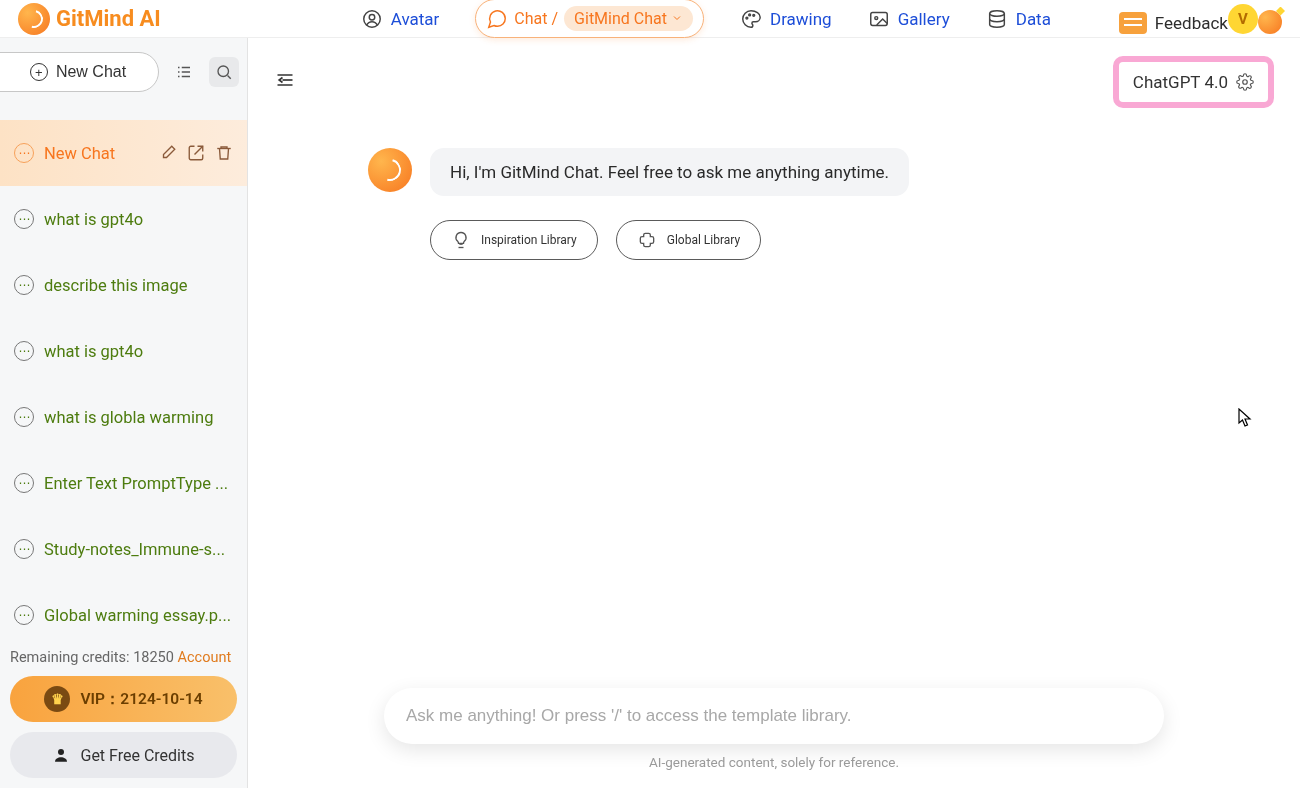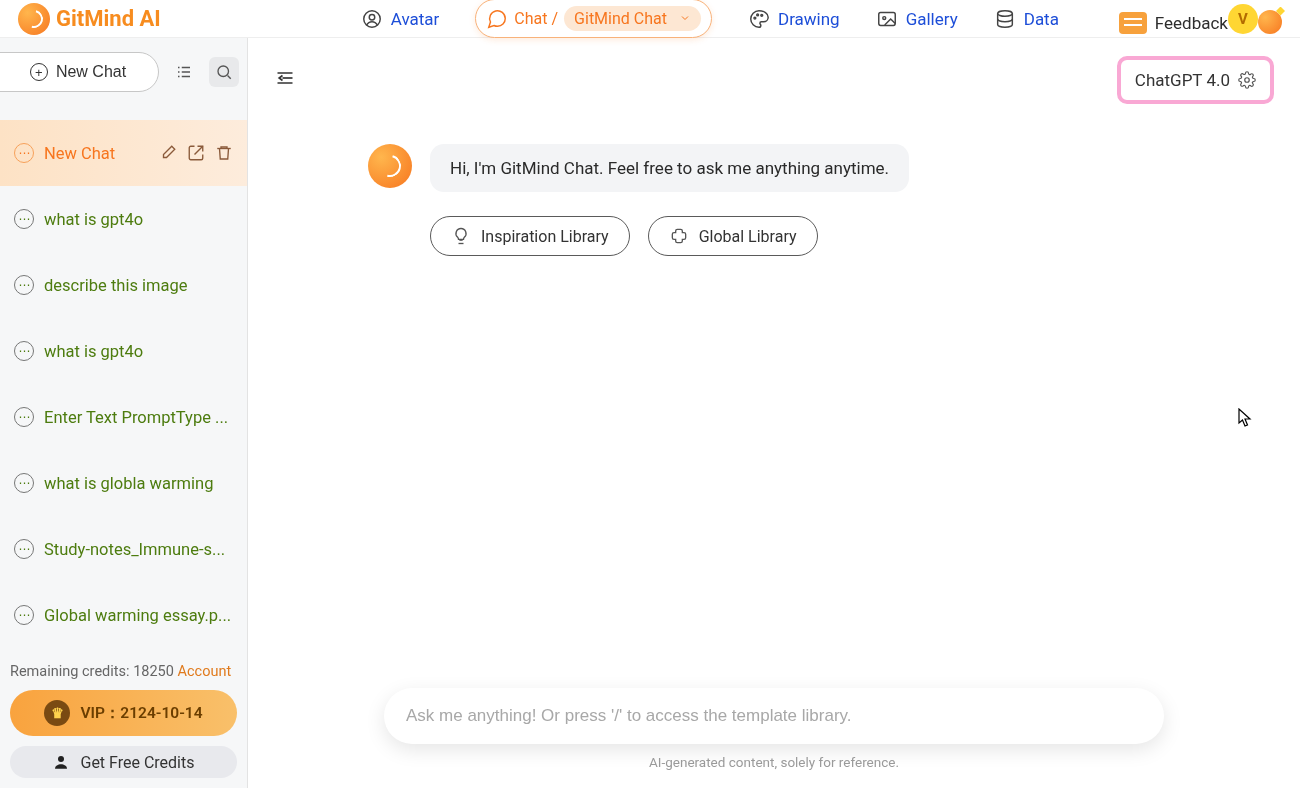--- a/index.html
+++ b/index.html
@@ -7,21 +7,21 @@
   
   .header { height: 38px; display: flex; align-items: center; padding: 0 18px; border-bottom: 1px solid #eee; gap: 10px; }
   .logo { display: flex; align-items: center; gap: 6px; color: #f78c1f; font-weight: 700; font-size: 22px; }
   .logo-swirl { width: 32px; height: 32px; border-radius: 50%; background: radial-gradient(circle at 30% 30%, #ffb64d, #f7761f); position: relative; }
   .logo-swirl::after { content: ""; position: absolute; inset: 7px; border: 2px solid #fff; border-radius: 50%; border-top-color: transparent; border-left-color: transparent; transform: rotate(-30deg); }
   .nav-group { display: flex; align-items: center; gap: 36px; margin-left: 190px; }
   .nav-item { display: flex; align-items: center; gap: 8px; color: #1d4ed8; font-size: 17px; cursor: pointer; }
   .nav-icon { width: 22px; height: 22px; display: inline-flex; align-items: center; justify-content: center; }
   .nav-icon svg { width: 22px; height: 22px; stroke: #444; fill: none; stroke-width: 1.6; }
   .chat-pill { display: flex; align-items: center; gap: 6px; border: 1px solid #f8b27a; background: #fff; border-radius: 22px; padding: 6px 10px; box-shadow: 0 2px 6px rgba(247,120,30,.15); color: #f7761f; }
-  .chat-pill .sub { background: #fde7d3; color: #f7761f; padding: 3px 10px; border-radius: 16px; display: flex; align-items: center; gap: 12px; }
+  .chat-pill .sub { background: #fde7d3; color: #f7761f; padding: 3px 10px; border-radius: 16px; display: flex; align-items: center; gap: 4px; }
   .header-right { margin-left: auto; display: flex; align-items: flex-end; }
   .feedback { display: flex; align-items: center; gap: 8px; font-size: 17px; color: #2d2d2d; cursor: pointer; }
   .fb-icon { width: 28px; height: 22px; background: #f7a13c; border-radius: 4px; position: relative; }
   .fb-icon::before, .fb-icon::after { content: ""; position: absolute; background: #fff; height: 2px; left: 5px; right: 5px; }
   .fb-icon::before { top: 6px; } .fb-icon::after { top: 12px; }
   .avatar-badge { width: 30px; height: 30px; border-radius: 50%; background: #ffd633; display: flex; align-items: center; justify-content: center; color: #b36b00; font-weight: 700; font-size: 15px; cursor: pointer; }
   .swirl-small { width: 24px; height: 24px; border-radius: 50%; background: radial-gradient(circle at 30% 30%, #ffb64d, #f7761f); position: relative; cursor: pointer; }
   .swirl-small::before { content: ""; position: absolute; top: -3px; right: -3px; width: 9px; height: 9px; background: #ffd633; clip-path: polygon(50% 0, 100% 50%, 50% 100%, 0 50%); }
   
   .body { display: flex; height: 750px; }
@@ -40,38 +40,38 @@
   .dots { width: 20px; height: 20px; border: 1.6px solid #777; border-radius: 50%; display: inline-flex; align-items: center; justify-content: center; flex-shrink: 0; }
   .dots::after { content: "⋯"; font-size: 12px; line-height: 1; letter-spacing: -1px; }
   .chat-label { white-space: nowrap; overflow: hidden; text-overflow: ellipsis; flex: 1; }
   .row-actions { display: flex; gap: 10px; align-items: center; }
   .row-actions svg { width: 18px; height: 18px; stroke: #8a5a3a; fill: none; stroke-width: 1.8; cursor: pointer; }
   .sidebar-footer { padding: 8px 10px 10px; }
   .credits { font-size: 14.5px; color: #666; padding: 4px 0 10px; }
   .credits .acct { color: #e07b1e; cursor: pointer; }
   .vip-btn { width: 100%; height: 46px; border-radius: 24px; background: linear-gradient(90deg, #f9a33e, #f9c06a); display: flex; align-items: center; justify-content: center; gap: 10px; color: #6b3e00; font-weight: 600; font-size: 15.5px; cursor: pointer; margin-bottom: 10px; }
   .crown { width: 26px; height: 26px; border-radius: 50%; background: #7a4a12; display: inline-flex; align-items: center; justify-content: center; color: #ffd24d; font-size: 14px; }
-  .credits-btn { width: 100%; height: 32px; border-radius: 24px; background: #e8e9ed; display: flex; align-items: center; justify-content: center; gap: 10px; color: #333; font-size: 16px; cursor: pointer; }
+  .credits-btn { width: 100%; height: 46px; border-radius: 24px; background: #e8e9ed; display: flex; align-items: center; justify-content: center; gap: 10px; color: #333; font-size: 16px; cursor: pointer; }
   .person-ic { width: 18px; height: 18px; display: inline-block; }
   .person-ic svg { width: 18px; height: 18px; fill: #222; }
   
   .main { flex: 1; position: relative; display: flex; flex-direction: column; }
   .main-top { display: flex; align-items: center; justify-content: space-between; padding: 18px 26px 0; }
   .collapse-btn { cursor: pointer; }
   .collapse-btn svg { width: 22px; height: 20px; stroke: #333; fill: none; stroke-width: 2; }
-  .model-pill { border: 4px solid #f9a8d4; border-radius: 10px; padding: 10px 14px; display: flex; align-items: center; gap: 8px; font-size: 17px; color: #333; cursor: pointer; }
+  .model-pill { border: 6px solid #f9a8d4; border-radius: 10px; padding: 10px 14px; display: flex; align-items: center; gap: 8px; font-size: 17px; color: #333; cursor: pointer; }
   .model-pill svg { width: 18px; height: 18px; stroke: #555; fill: none; stroke-width: 1.6; }
   .convo { padding: 40px 0 0 120px; }
   .msg-row { display: flex; align-items: flex-start; gap: 18px; }
   .bot-ava { width: 44px; height: 44px; border-radius: 50%; background: radial-gradient(circle at 30% 30%, #ffb64d, #f7761f); position: relative; flex-shrink: 0; }
   .bot-ava::after { content: ""; position: absolute; inset: 11px; border: 2.4px solid #fff; border-radius: 50%; border-top-color: transparent; border-left-color: transparent; transform: rotate(-30deg); }
   .bubble { background: #f3f4f6; padding: 14px 20px; border-radius: 14px; font-size: 17px; color: #2a2a2a; position: relative; }
   .bubble::before { content: ""; position: absolute; left: -8px; top: 16px; border: 8px solid transparent; border-right-color: #f3f4f6; }
   .chip-row { display: flex; gap: 18px; margin: 24px 0 0 62px; }
-  .chip { border: 1.4px solid #5a5a5a; border-radius: 22px; padding: 9px 20px; display: flex; align-items: center; gap: 10px; font-size: 16px; color: #333; cursor: pointer; }
+  .chip { border: 1.4px solid #5a5a5a; border-radius: 22px; padding: 9px 20px; display: flex; align-items: center; gap: 10px; font-size: 12px; color: #333; cursor: pointer; }
   .chip svg { width: 20px; height: 20px; stroke: #555; fill: none; stroke-width: 1.6; }
   .input-area { position: absolute; bottom: 18px; left: 0; right: 0; display: flex; flex-direction: column; align-items: center; }
   .ask-box { width: 780px; height: 56px; border-radius: 28px; background: #fff; box-shadow: 0 6px 20px rgba(0,0,0,.10); padding: 0 22px; display: flex; align-items: center; }
   .ask-box input { border: none; outline: none; width: 100%; font-size: 17px; color: #6d28d9; background: transparent; }
   .ask-box input::placeholder { color: #a8a8a8; }
   .disclaimer { margin-top: 10px; font-size: 13.5px; color: #9a9a9a; }
   .cursor { position: absolute; top: 370px; left: 990px; width: 14px; height: 20px; pointer-events: none; }
   .cursor svg { width: 14px; height: 20px; fill: none; stroke: #000; stroke-width: 1.2; }
 </style>
 </head>
@@ -199,25 +199,25 @@
       <div class="chat-row">
           <span class="dots"></span>
           <span class="chat-label">describe this image</span>
         </div>
       <div class="chat-row">
           <span class="dots"></span>
           <span class="chat-label">what is gpt4o</span>
         </div>
       <div class="chat-row">
           <span class="dots"></span>
+          <span class="chat-label">what is globla warming</span>
+        </div>
+      <div class="chat-row">
+          <span class="dots"></span>
           <span class="chat-label">Enter Text PromptType ...</span>
-        </div>
-      <div class="chat-row">
-          <span class="dots"></span>
-          <span class="chat-label">what is globla warming</span>
         </div>
       <div class="chat-row">
           <span class="dots"></span>
           <span class="chat-label">Study-notes_Immune-s...</span>
         </div>
       <div class="chat-row">
           <span class="dots"></span>
           <span class="chat-label">Global warming essay.p...</span>
         </div>
     </div>

